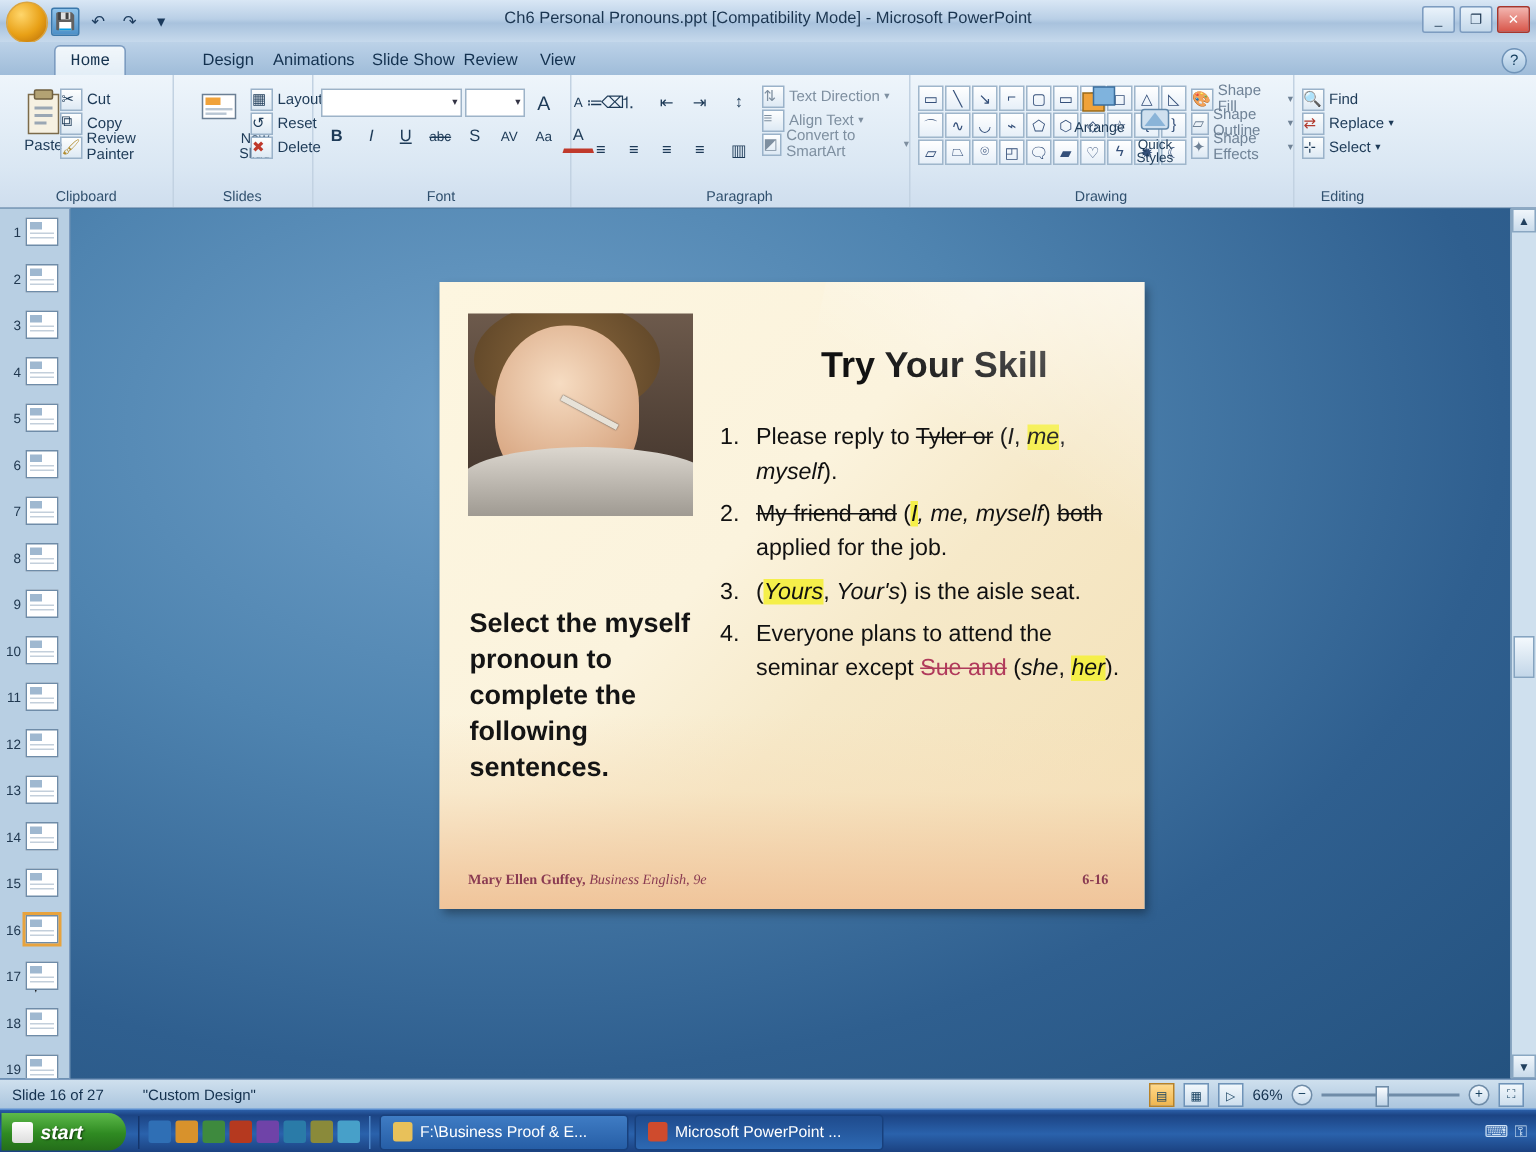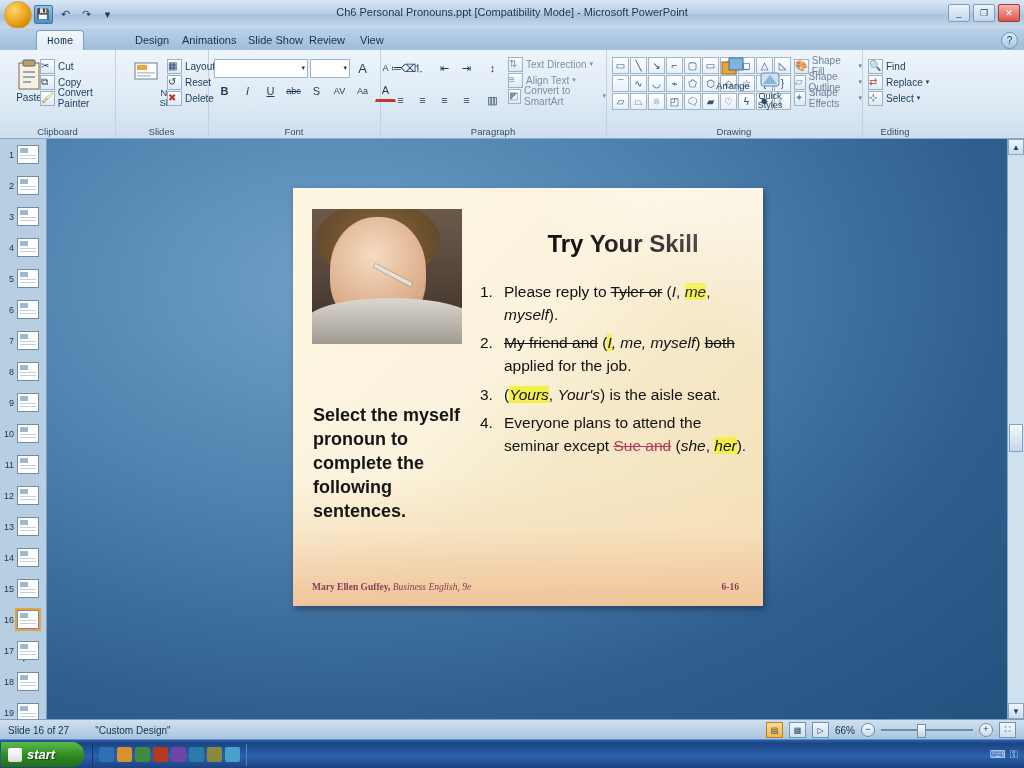--- a/index.html
+++ b/index.html
@@ -269,21 +269,21 @@
         <div class="mini">
             <span class="sq">✂</span>
             <span>Cut</span>
           </div>
         <div class="mini">
             <span class="sq">⧉</span>
             <span>Copy</span>
           </div>
         <div class="mini">
             <span class="sq" style="color:#b08a2b;">🖌</span>
-            <span>Convert Painter</span>
+            <span>Review Painter</span>
           </div>
       </div>
       <div class="glabel">Clipboard</div>
     </div>
 
     <div class="group" style="left:115px;width:93px;">
       <div class="bigbtn" style="left:8px;top:8px;">
         <div class="icon-box">
           <svg width="30" height="30" viewBox="0 0 30 30">
               <rect x="4" y="5" width="22" height="16" fill="#fff" stroke="#6b7f94"></rect>
@@ -617,19 +617,27 @@
       <span class="ql" style="background:#2f6fb5;"></span>
       <span class="ql" style="background:#d8922c;"></span>
       <span class="ql" style="background:#3e8a3e;"></span>
       <span class="ql" style="background:#b5391f;"></span>
       <span class="ql" style="background:#6f43a8;"></span>
       <span class="ql" style="background:#2a7ba8;"></span>
       <span class="ql" style="background:#8a8a3a;"></span>
       <span class="ql" style="background:#47a0c9;"></span>
     </div>
     <div class="tasks">
+      <div class="task">
+        <span class="ticon" style="background:#e8c15a;"></span>
+        <span>F:\Business Proof &amp; E...</span>
+      </div>
+      <div class="task active">
+        <span class="ticon" style="background:#cf4b2d;"></span>
+        <span>Microsoft PowerPoint ...</span>
+      </div>
     </div>
     <div class="mid-tray" style="margin-left:auto;color:#cfe2f5;font-size:11px;">
       <span>⌨</span>
       <span>⚿</span>
     </div>
   </div>
 </div>
 
 </body></html>

